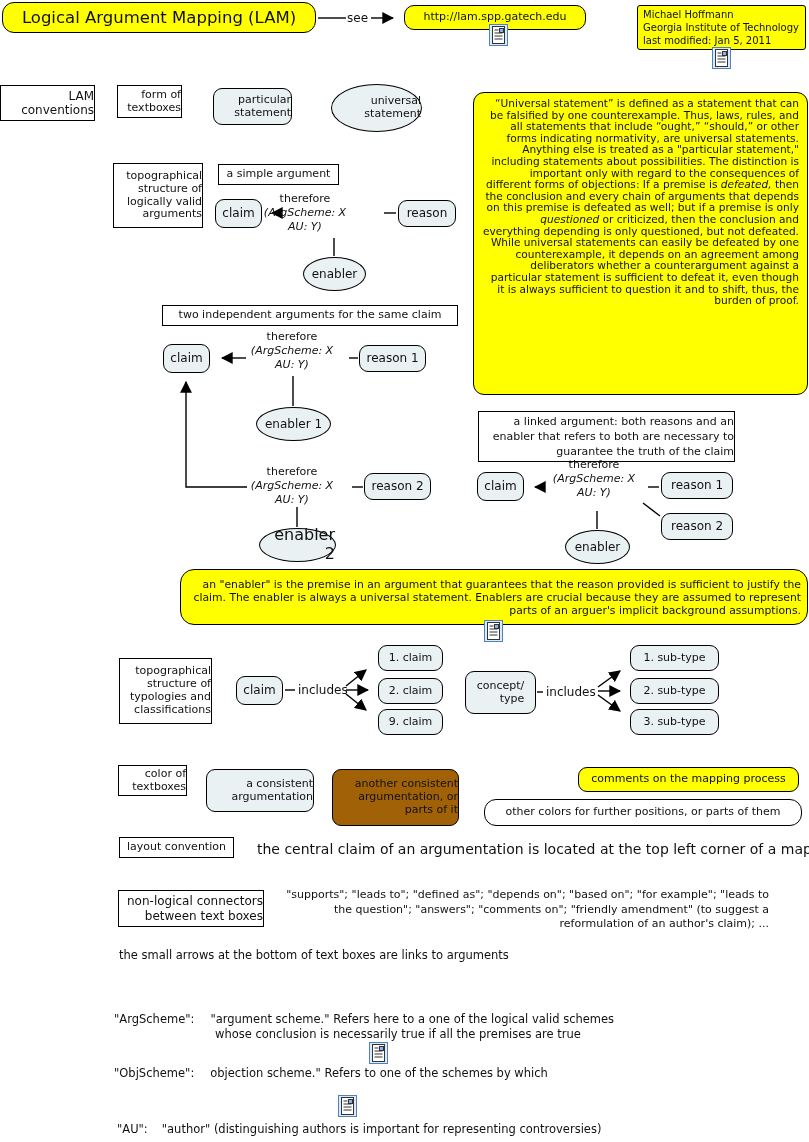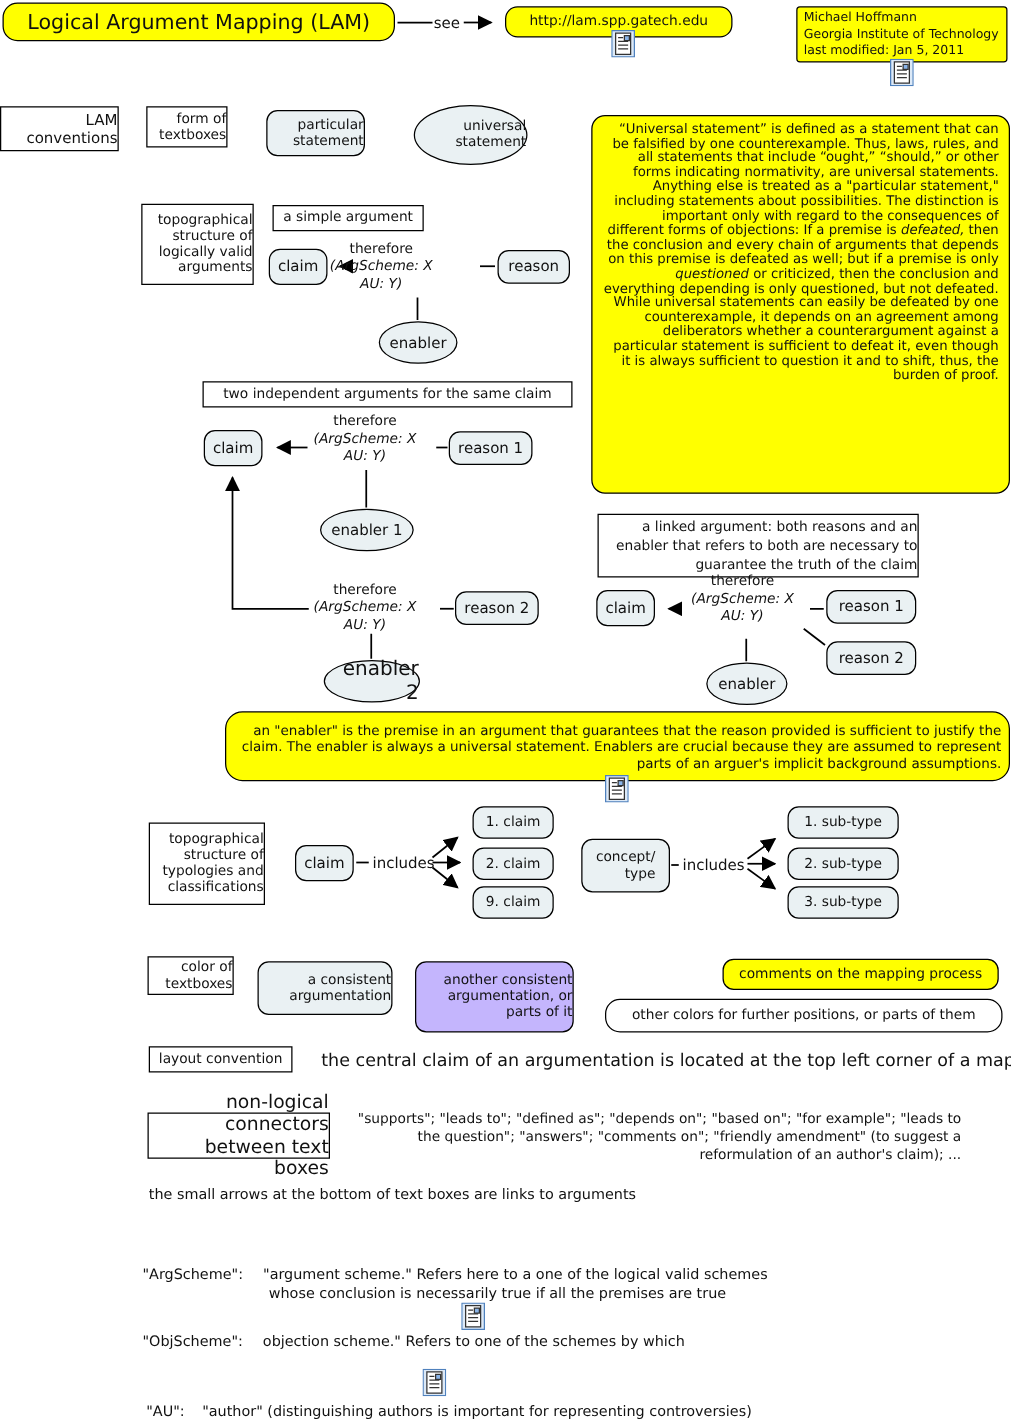--- a/index.html
+++ b/index.html
@@ -6,21 +6,21 @@
   #map{position:relative;width:809px;height:1142px;background:#fff;
        font-family:"DejaVu Sans","Liberation Sans",sans-serif;color:#111;overflow:hidden;}
   #lines{position:absolute;left:0;top:0;z-index:0;}
   .n{position:absolute;box-sizing:border-box;display:flex;align-items:center;justify-content:center;
      text-align:right;line-height:1.18;font-size:11px;z-index:2;}
   .rect{background:#fff;border:1px solid #000;}
   .rnd{border:1.4px solid #000;border-radius:9px;}
   .ell{border-radius:50%;border:1.4px solid #000;}
   .yel{background:#FFFF00;}
   .blu{background:#EAF1F3;}
-  .org{background:#c4b5fd;}
+  .org{background:#a16207;}
   .wht{background:#fff;}
   .txt{position:absolute;font-size:12px;line-height:1.25;white-space:nowrap;z-index:2;}
   .thf{position:absolute;width:112px;text-align:center;font-size:11px;line-height:14px;z-index:2;}
   .it{font-style:italic;}
   .pre{white-space:pre-line;}
   .doc{position:absolute;z-index:3;width:19px;height:22px;}
   .small{font-size:10px;line-height:1.3;}
 </style>
 </head>
 <body>
@@ -143,21 +143,21 @@
 
   <div class="n rect" style="left:118px;top:765px;width:69px;height:31px;">color of textboxes</div>
   <div class="n rnd blu" style="left:206px;top:769px;width:108px;height:43px;">a consistent argumentation</div>
   <div class="n rnd org" style="left:332px;top:769px;width:127px;height:57px;">another consistent argumentation, or parts of it</div>
   <div class="n rnd wht" style="left:484px;top:799px;width:318px;height:27px;border-radius:12px;">other colors for further positions, or parts of them</div>
   <div class="n rnd yel" style="left:578px;top:767px;width:221px;height:25px;">comments on the mapping process</div>
 
   <div class="n rect" style="left:119px;top:837px;width:115px;height:21px;">layout convention</div>
   <span class="txt" style="left:257px;top:841px;font-size:14px;">the central claim of an argumentation is  located at the top left corner of a map</span>
 
-  <div class="n rect" style="left:118px;top:890px;width:146px;height:37px;font-size:15px;">non-logical connectors between text boxes</div>
+  <div class="n rect" style="left:118px;top:890px;width:146px;height:37px;font-size:12px;">non-logical connectors between text boxes</div>
   <div class="n" style="left:272px;top:887px;width:497px;height:46px;font-size:11px;line-height:14.5px;">"supports"; "leads to"; "defined as"; "depends on"; "based on"; "for example"; "leads to the question"; "answers"; "comments on"; "friendly amendment" (to suggest a reformulation of an author's claim); ...</div>
 
   <span class="txt" style="left:119px;top:948px;font-size:11.5px;">the small arrows at the bottom of text boxes are links to arguments</span>
 
   <div class="txt" style="left:114px;top:1012px;font-size:11.5px;">
     <span>"ArgScheme":</span><span style="margin-left:16px;">"argument scheme." Refers here to a one of the logical valid schemes</span>
   </div>
   <span class="txt" style="left:215px;top:1027px;font-size:11.5px;">whose conclusion is necessarily true if all the premises are true</span>
 
   <div class="txt" style="left:114px;top:1066px;font-size:11.5px;">

